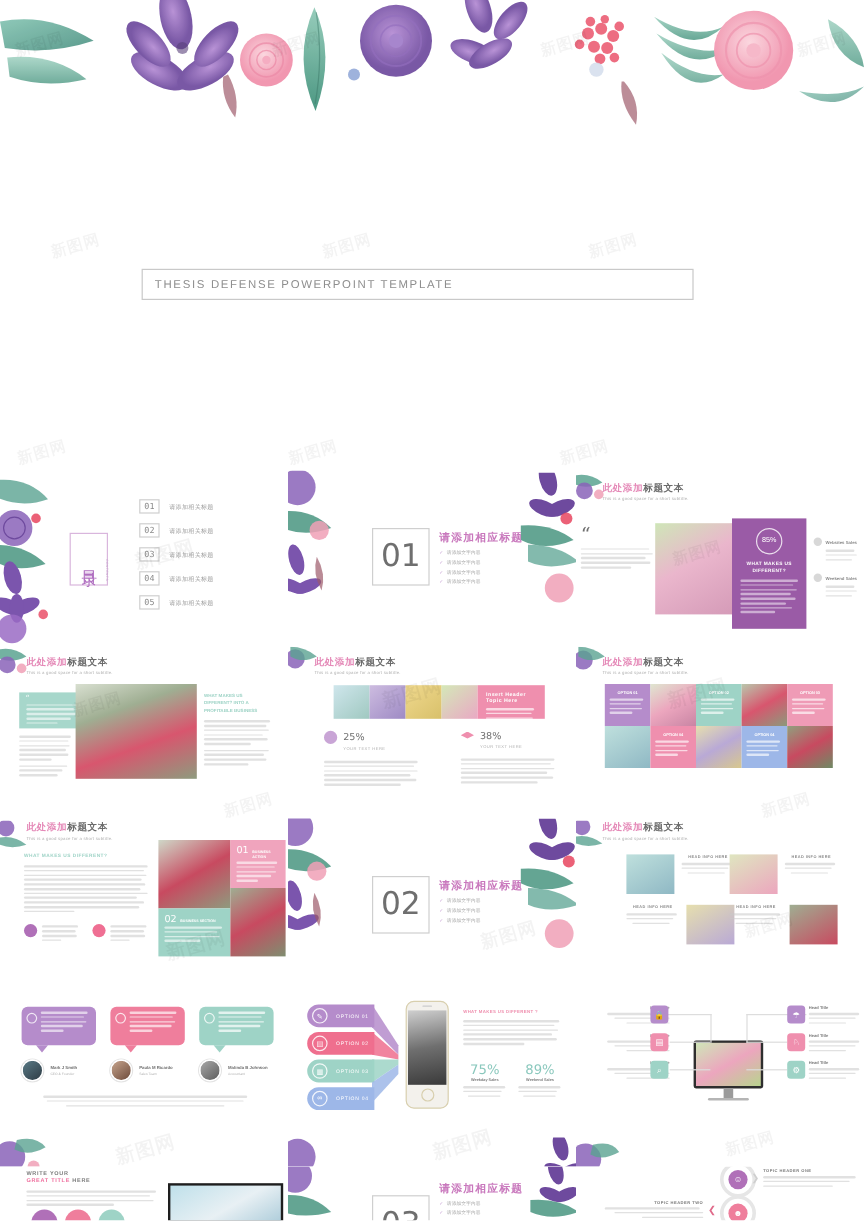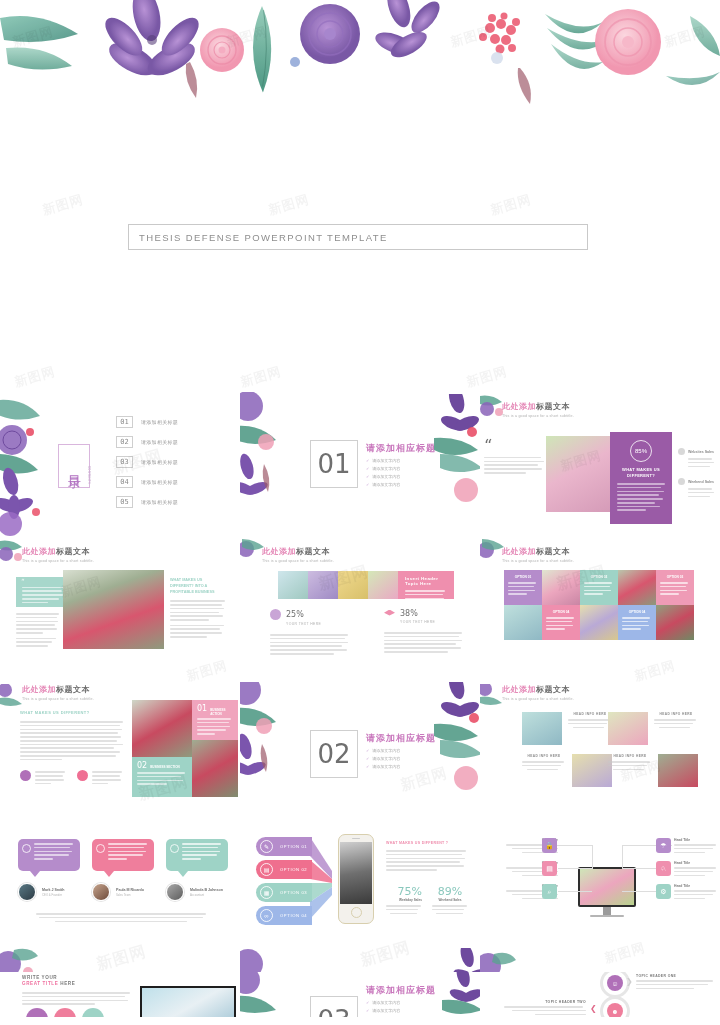--- a/index.html
+++ b/index.html
@@ -18,21 +18,21 @@
 
   
   .hero { position:relative; height:390px; }
   .floral-band { position:absolute; top:0; left:0; width:720px; height:112px; overflow:hidden; }
 
   .hero-title { position:absolute; top:178px; left:0; width:720px; text-align:center; }
   .hero-title span { font-size:30px; letter-spacing:2px; font-family:"DejaVu Sans", sans-serif; }
   .t-pink { color:#bf6fc0; }
   .t-gray { color:#8c8c8c; }
 
-  .hero-sub { position:absolute; top:224px; left:128px; width:460px; height:26px;
+  .hero-sub { position:absolute; top:224px; left:118px; width:460px; height:26px;
     border:1px solid #c9c9c9; display:flex; align-items:center; padding-left:10px; }
   .hero-sub span { font-size:9.5px; letter-spacing:1.4px; color:#8e8e8e; }
 
   .presenter { position:absolute; top:310px; left:0; width:720px; display:flex;
                justify-content:center; align-items:center; gap:7px; }
   .mic { width:9px; height:14px; position:relative; }
   .mic .cap { position:absolute; top:0; left:2px; width:5px; height:8px; border-radius:3px; background:#b9b9b9; }
   .mic .arc { position:absolute; top:6px; left:0; width:9px; height:5px; border:1.2px solid #b9b9b9;
               border-top:none; border-radius:0 0 6px 6px; }
   .mic .stem { position:absolute; top:11px; left:4px; width:1.2px; height:3px; background:#b9b9b9; }
@@ -834,21 +834,21 @@
           <div style="font-size:3.6px;color:#ef8fae;font-weight:700;letter-spacing:.3px">WHAT MAKES US DIFFERENT ?</div>
           <div style="margin-top:5px">
             <div class="tx" style="width:98%"></div>
               <div class="tx" style="width:93%"></div>
               <div class="tx" style="width:96%"></div>
             <div class="tx" style="width:90%"></div>
               <div class="tx" style="width:95%"></div>
               <div class="tx" style="width:62%"></div>
           </div>
         </div>
-        <div style="position:absolute;left:146px;top:58px;width:36px;text-align:right">
+        <div style="position:absolute;left:146px;top:58px;width:36px;text-align:center">
           <div class="stat-num" style="font-size:11px;color:#8ac8bd">75%</div>
           <div style="font-size:3.2px;color:#7a7a7a;font-weight:700">Weekday Sales</div>
           <div style="margin-top:3px">
               <div class="tx" style="width:96%"></div>
               <div class="tx" style="width:88%"></div>
               <div class="tx" style="width:74%;margin-left:12%"></div>
             </div>
         </div>
         <div style="position:absolute;left:192px;top:58px;width:36px;text-align:center">
           <div class="stat-num" style="font-size:11px;color:#8ac8bd">89%</div>

